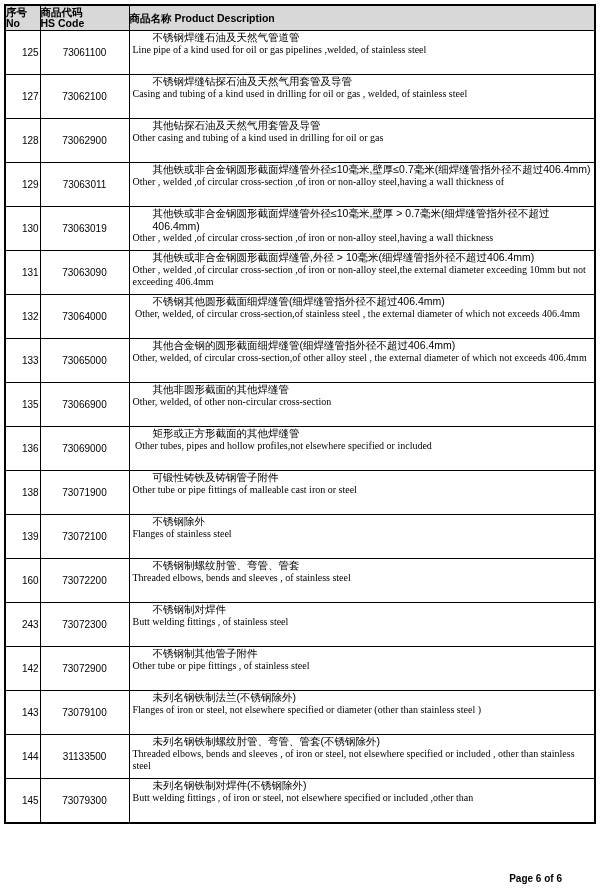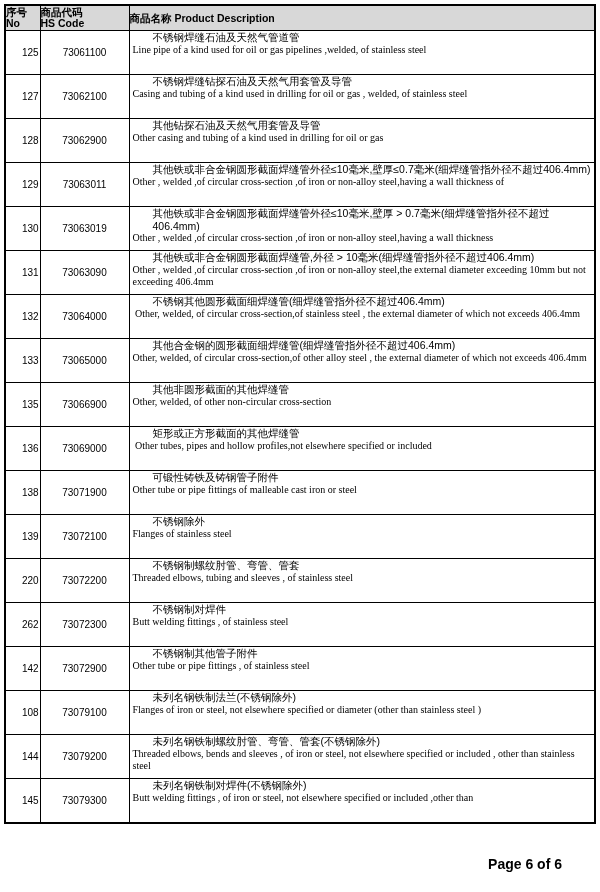--- a/index.html
+++ b/index.html
@@ -61,22 +61,22 @@
   .en-line {
     font-size: 10px;
     line-height: 12px;
     white-space: pre-wrap;
     word-break: break-word;
     font-family: Liberation Serif, serif;
   }
   .page-footer {
     position: absolute;
     right: 38px;
-    bottom: 20px;
-    font-size: 14px;
+    bottom: 8px;
+    font-size: 10px;
     font-weight: bold;
   }
 </style>
 </head>
 <body>
 
 <div class="page">
 
   <table class="hs-table">
     <colgroup>
@@ -190,54 +190,54 @@
         </tr>
         <tr>
           <td class="num-cell">139</td>
           <td class="num-cell">73072100</td>
           <td class="desc-cell">
             <div class="cn-line">不锈钢除外</div>
             <div class="en-line">Flanges of stainless steel</div>
           </td>
         </tr>
         <tr>
-          <td class="num-cell">220</td>
+          <td class="num-cell">160</td>
           <td class="num-cell">73072200</td>
           <td class="desc-cell">
             <div class="cn-line">不锈钢制螺纹肘管、弯管、管套</div>
-            <div class="en-line">Threaded elbows, tubing and sleeves , of stainless steel</div>
-          </td>
-        </tr>
-        <tr>
-          <td class="num-cell">262</td>
+            <div class="en-line">Threaded elbows, bends and sleeves , of stainless steel</div>
+          </td>
+        </tr>
+        <tr>
+          <td class="num-cell">243</td>
           <td class="num-cell">73072300</td>
           <td class="desc-cell">
             <div class="cn-line">不锈钢制对焊件</div>
             <div class="en-line">Butt welding fittings , of stainless steel</div>
           </td>
         </tr>
         <tr>
           <td class="num-cell">142</td>
           <td class="num-cell">73072900</td>
           <td class="desc-cell">
             <div class="cn-line">不锈钢制其他管子附件</div>
             <div class="en-line">Other tube or pipe fittings , of stainless steel</div>
           </td>
         </tr>
         <tr>
-          <td class="num-cell">108</td>
+          <td class="num-cell">143</td>
           <td class="num-cell">73079100</td>
           <td class="desc-cell">
             <div class="cn-line">未列名钢铁制法兰(不锈钢除外)</div>
             <div class="en-line">Flanges of iron or steel, not elsewhere specified or diameter (other than stainless steel )</div>
           </td>
         </tr>
         <tr>
           <td class="num-cell">144</td>
-          <td class="num-cell">73079200</td>
+          <td class="num-cell">31133500</td>
           <td class="desc-cell">
             <div class="cn-line">未列名钢铁制螺纹肘管、弯管、管套(不锈钢除外)</div>
             <div class="en-line">Threaded elbows, bends and sleeves , of iron or steel, not elsewhere specified or included , other than stainless steel</div>
           </td>
         </tr>
         <tr>
           <td class="num-cell">145</td>
           <td class="num-cell">73079300</td>
           <td class="desc-cell">
             <div class="cn-line">未列名钢铁制对焊件(不锈钢除外)</div>

